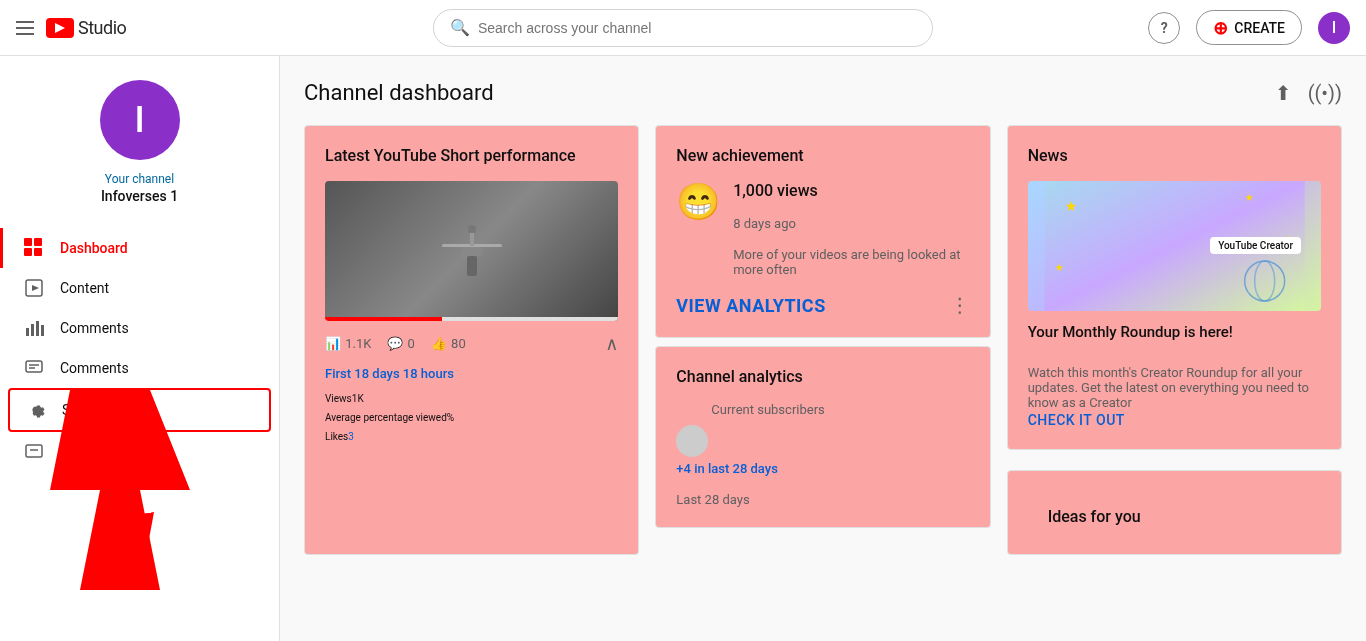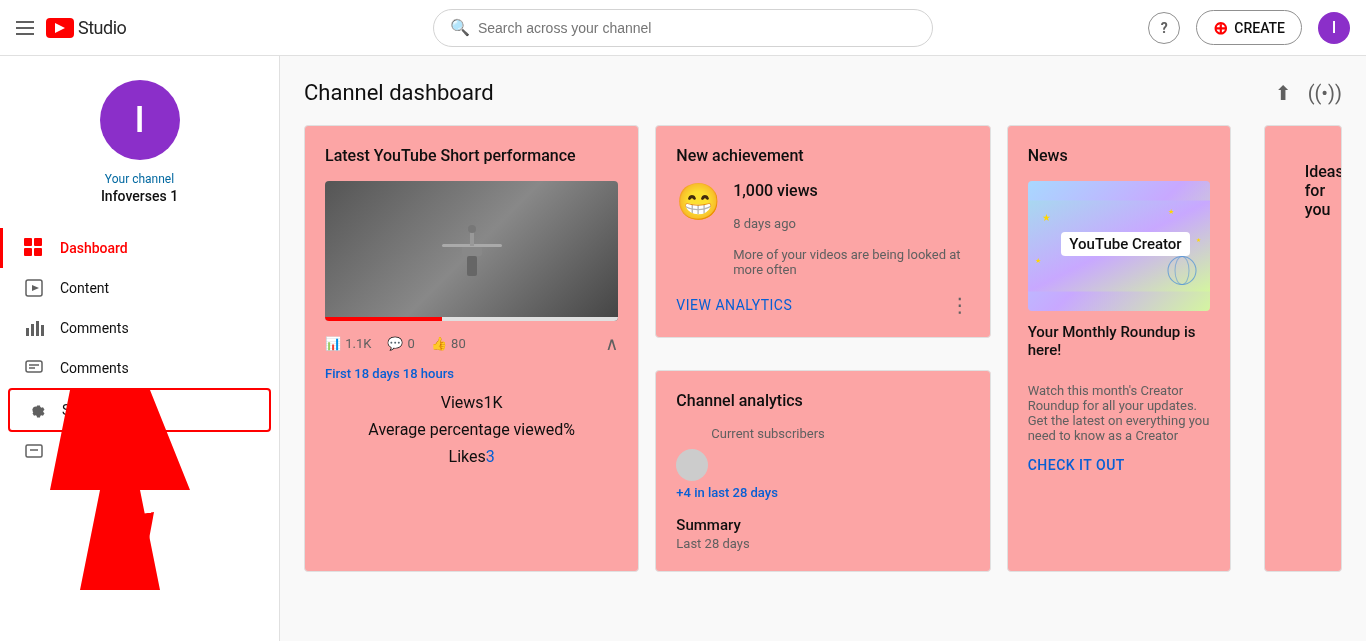--- a/index.html
+++ b/index.html
@@ -107,48 +107,48 @@
     .thumb-progress { position: absolute; bottom: 0; left: 0; right: 0; height: 4px; background: #e0e0e0; }
     .thumb-progress-bar { height: 100%; width: 40%; background: #ff0000; }
 
     .short-stats { display: flex; align-items: center; gap: 16px; font-size: 13px; color: #606060; margin-bottom: 12px; }
     .stat-item { display: flex; align-items: center; gap: 4px; }
 
     .short-expand { display: flex; justify-content: flex-end; }
 
     .short-period { font-size: 13px; color: #065fd4; font-weight: 500; margin-bottom: 12px; }
     .short-metrics { display: flex; flex-direction: column; gap: 8px; }
-    .metric-row { display: flex; justify-content: center; font-size: 16px; }
+    .metric-row { display: flex; justify-content: flex-start; font-size: 10px; }
     .metric-label { color: #0f0f0f; }
     .metric-value { color: #0f0f0f; }
     .metric-value.blue { color: #065fd4; }
 
     
     .achievement-content { display: flex; align-items: flex-start; gap: 12px; margin-bottom: 16px; }
     .emoji { font-size: 36px; }
     .achievement-text h3 { font-size: 16px; font-weight: 500; margin-bottom: 4px; }
     .achievement-text p { font-size: 13px; color: #606060; margin-top: 16px; }
     .card-footer { display: flex; align-items: center; justify-content: space-between; }
-    .view-analytics-btn { font-size: 14px; font-weight: 400; color: #065fd4; text-transform: uppercase; cursor: pointer; letter-spacing: 0.5px; }
+    .view-analytics-btn { font-size: 18px; font-weight: 700; color: #065fd4; text-transform: uppercase; cursor: pointer; letter-spacing: 0.5px; }
     .more-btn { background: none; border: none; cursor: pointer; color: #606060; font-size: 20px; }
 
     
     .subscribers-label { font-size: 13px; color: #606060; margin-bottom: 8px; margin-left: 35px; }
     .subscribers-avatar { width: 32px; height: 32px; border-radius: 50%; background: #ccc; margin-bottom: 4px; }
     .subscribers-growth { font-size: 13px; color: #065fd4; margin-bottom: 16px; font-weight: 500; }
     .summary-label { font-size: 15px; font-weight: 500; margin-bottom: 2px; }
     .summary-period { font-size: 13px; color: #606060; }
 
     
     .news-thumbnail { width: 100%; height: 130px; border-radius: 4px; overflow: hidden; margin-bottom: 12px; background: linear-gradient(135deg, #a8d8ff 0%, #c8a8ff 50%, #d4f5a0 100%); display: flex; align-items: center; justify-content: center; position: relative; }
     .news-thumb-text { position: absolute; right: 20px; top: 50%; transform: translateY(-50%); }
-    .yt-creator-badge { background: #fff; border-radius: 4px; padding: 3px 8px; font-size: 15px; font-weight: 500; margin-bottom: 4px; display: inline-block; }
+    .yt-creator-badge { background: #fff; border-radius: 4px; padding: 3px 8px; font-size: 10px; font-weight: 500; margin-bottom: 4px; display: inline-block; }
     .roundup-text { font-size: 28px; font-weight: 700; color: #0f0f0f; line-height: 1.1; }
     .news-card-title { font-size: 15px; font-weight: 500; margin-bottom: 24px; }
-    .news-description { font-size: 13px; color: #606060; margin-bottom: 12px; }
+    .news-description { font-size: 13px; color: #606060; }
     .check-out-btn { font-size: 14px; font-weight: 500; color: #065fd4; text-transform: uppercase; cursor: pointer; letter-spacing: 0.5px; }
 
     .ideas-title { font-size: 16px; font-weight: 500; padding: 16px 20px 8px; }
 
     
     .arrow-svg { position: fixed; left: 30px; top: 390px; z-index: 200; pointer-events: none; }
   </style>
 </head>
 <body>
 
@@ -326,21 +326,21 @@
             <span class="metric-label">Average percentage viewed</span>
             <span class="metric-value">%</span>
           </div>
           <div class="metric-row">
             <span class="metric-label">Likes</span>
             <span class="metric-value blue">3</span>
           </div>
         </div>
       </div>
 
-      <div style="display:flex; flex-direction:column; gap:32px;">
+      <div style="display:flex; flex-direction:column; gap:8px;">
 
         <div class="card">
           <div class="card-title">New achievement</div>
           <div class="achievement-content">
             <span class="emoji">😁</span>
             <div class="achievement-text">
               <h3>1,000 views</h3>
               <p>8 days ago</p>
               <p>More of your videos are being looked at more often</p>
             </div>
@@ -349,26 +349,25 @@
             <span class="view-analytics-btn">VIEW ANALYTICS</span>
             <button class="more-btn">⋮</button>
           </div>
         </div>
 
         <div class="card">
           <div class="card-title">Channel analytics</div>
           <div class="subscribers-label">Current subscribers</div>
           <div class="subscribers-avatar"></div>
           <div class="subscribers-growth">+4 in last 28 days</div>
-          <div class="summary-label">Summary</div>
           <div class="summary-period">Last 28 days</div>
         </div>
       </div>
 
-      <div style="display:flex; flex-direction:row; gap:33px;">
+      <div style="display:flex; flex-direction:column; gap:20px;">
 
         <div class="card">
           <div class="card-title">News</div>
           <div class="news-thumbnail">
 
             <svg width="100%" height="100%" viewBox="0 0 260 130" style="position:absolute;top:0;left:0;">
               <rect width="260" height="130" fill="url(#newsGrad)"></rect>
               <defs>
                 <linearGradient id="newsGrad" x1="0%" y1="0%" x2="100%" y2="100%">
                   <stop offset="0%" style="stop-color:#a8d8f0;stop-opacity:1"></stop>

